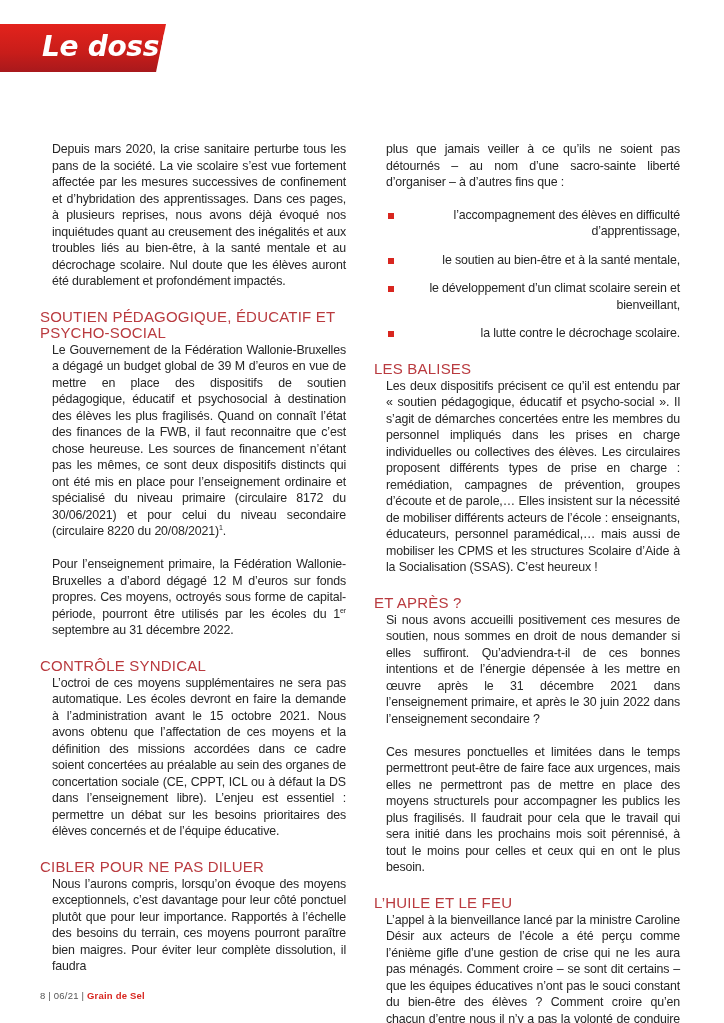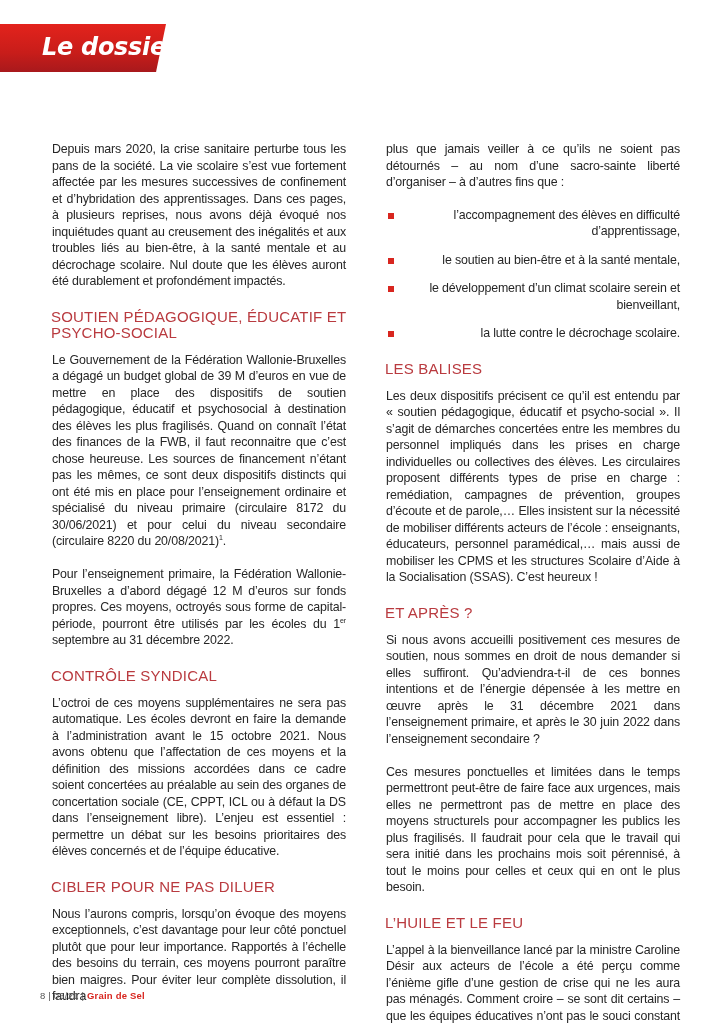--- a/index.html
+++ b/index.html
@@ -8,32 +8,32 @@
       font-family: "Liberation Sans", sans-serif; color: #262626;
     }
     .banner {
       position: absolute; left: 0; top: 24px; width: 166px; height: 48px;
       background: linear-gradient(180deg, #e3231c 0%, #c81d1a 60%, #a8191c 100%);
       clip-path: polygon(0 0, 100% 0, 94% 100%, 0 100%);
     }
     .banner-text {
       position: absolute; left: 42px; top: 32px; color: #ffffff;
       font-family: "DejaVu Sans", sans-serif; font-weight: bold; font-style: italic;
-      font-size: 24px; letter-spacing: -0.3px; line-height: 30px;
+      font-size: 28px; letter-spacing: -0.3px; line-height: 30px;
     }
     .col { position: absolute; top: 129px; width: 318px; }
     .col-left { left: 40px; }
     .col-right { left: 374px; }
     p, li {
       margin: 12px; font-size: 12.4px; line-height: 16.5px; text-align: justify; hyphens: manual;
       letter-spacing: -0.15px;
     }
     .para-gap { margin-top: 16.5px; }
     h2 {
-      margin: 11px; font-weight: normal; color: #b93a3f; font-size: 15px; line-height: 16px;
+      margin: 0; font-weight: normal; color: #b93a3f; font-size: 15px; line-height: 16px;
       letter-spacing: 0.2px; text-transform: uppercase;
     }
     .section { margin-top: 19px; }
     h2 + p { margin-top: 1px; }
     ul { list-style: none; margin: 16px 0 0 0; padding: 0; }
     li { position: relative; padding-left: 16px; text-align: right; }
     li .bullet {
       position: absolute; left: 2px; top: 6px; width: 6px; height: 6px; background: #d8261f;
     }
     sup { font-size: 7px; line-height: 0; vertical-align: super; }

